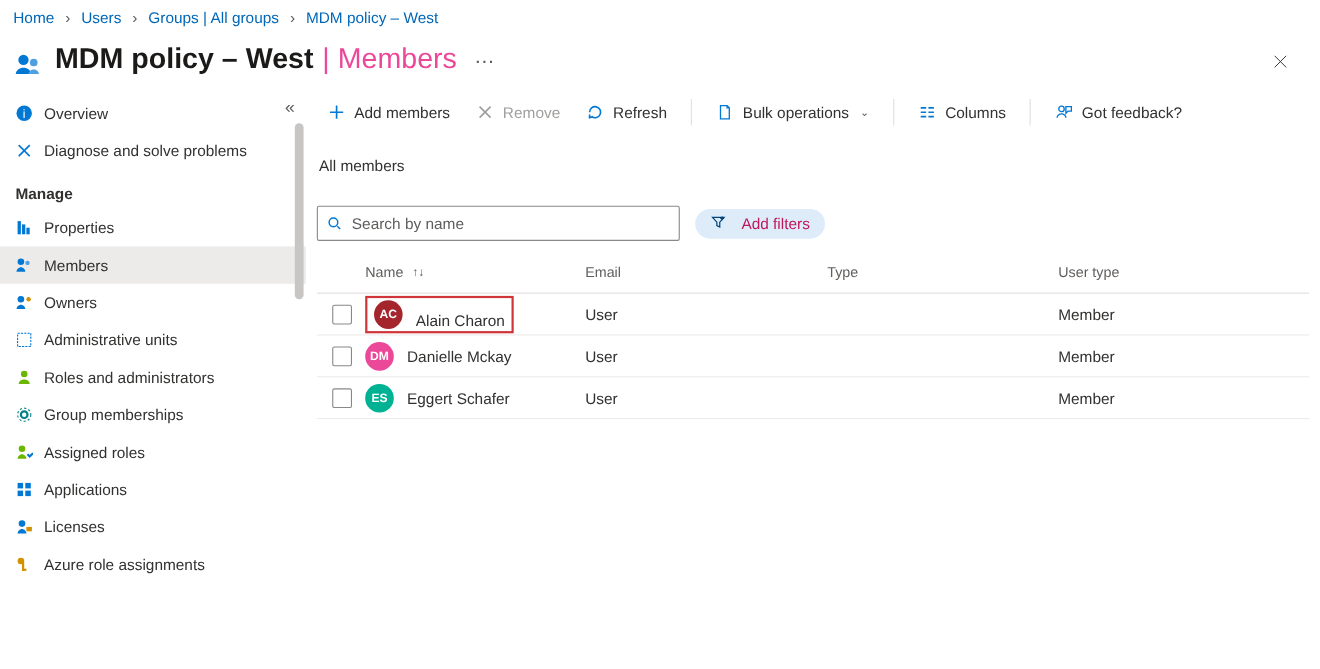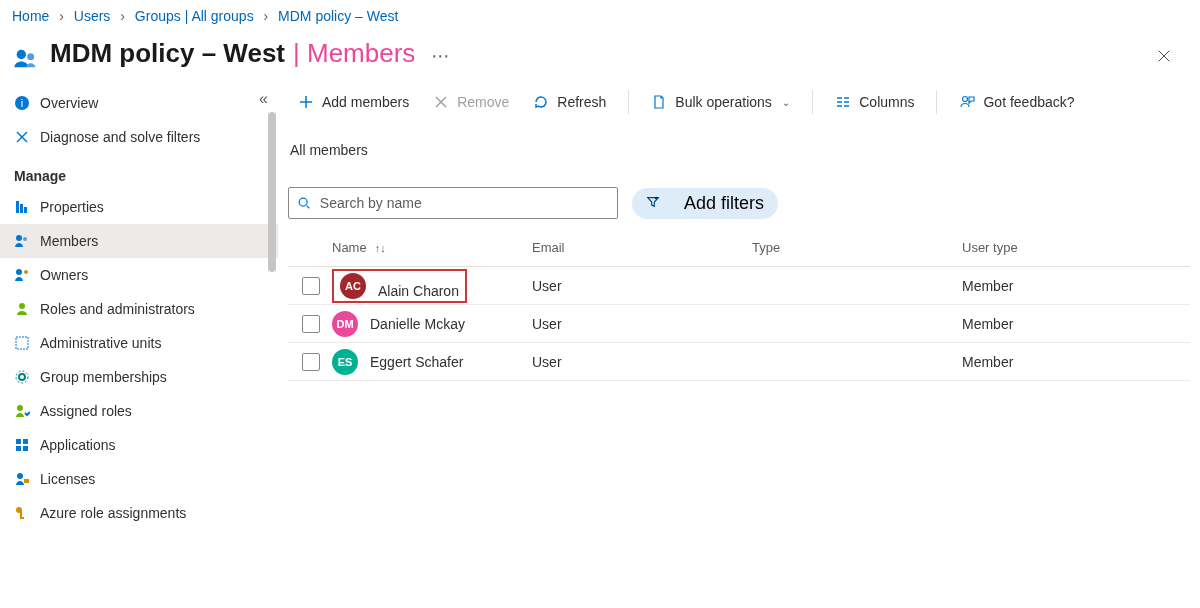--- a/index.html
+++ b/index.html
@@ -46,21 +46,21 @@
   
   .tabs { display: flex; gap: 28px; margin-top: 10px; border-bottom: 1px solid transparent; }
   .tab { padding: 6px 2px 10px 2px; cursor: pointer; color: #323130; }
   .tab.active { font-weight: 600; border-bottom: 3px solid #0067b8; }
 
   
   .filter-row { display: flex; align-items: center; gap: 14px; margin: 18px 0 10px 0; }
   .searchbox { display: flex; align-items: center; gap: 8px; border: 1px solid #8a8886; border-radius: 2px; width: 330px; height: 32px; padding: 0 8px; }
   .searchbox input { border: none; outline: none; width: 100%; font-size: 14px; color: #323130; }
   .searchbox input::placeholder { color: #605e5c; }
-  .filter-pill { display: inline-flex; align-items: center; gap: 24px; background: #deecf9; color: #000000; border-radius: 16px; padding: 5px 14px; font-size: 18px; cursor: pointer; }
+  .filter-pill { display: inline-flex; align-items: center; gap: 14px; background: #deecf9; color: #be185d; border-radius: 16px; padding: 5px 14px; font-size: 14px; cursor: pointer; }
 
   
   .table-wrap { margin-top: 6px; }
   .thead, .trow { display: grid; grid-template-columns: 40px 200px 220px 210px 210px; align-items: center; height: 38px; }
   .thead { color: #605e5c; font-size: 13px; border-bottom: 1px solid #e1dfdd; }
   .th { display: flex; align-items: center; gap: 8px; padding-left: 4px; }
   .th.sortable .sort-icon { color: #605e5c; font-size: 11px; }
   .trow { border-bottom: 1px solid #edebe9; }
   .trow .cell { padding-left: 4px; }
   .checkbox { width: 18px; height: 18px; border: 1px solid #8a8886; border-radius: 2px; margin-left: 10px; cursor: pointer; }
@@ -128,21 +128,21 @@
           </span>
         <span>Overview</span>
       </div>
       <div class="side-item">
         <span class="icon">
             <svg width="16" height="16" viewBox="0 0 16 16" stroke="#0078d4" stroke-width="1.5" fill="none">
               <line x1="3" y1="3" x2="13" y2="13"></line>
               <line x1="13" y1="3" x2="3" y2="13"></line>
             </svg>
           </span>
-        <span>Diagnose and solve filters</span>
+        <span>Diagnose and solve problems</span>
       </div>
 
       <div class="side-section">Manage</div>
 
       <div class="side-item">
         <span class="icon">
             <svg width="16" height="16" viewBox="0 0 16 16">
               <rect x="2" y="2" width="3" height="12" fill="#0078d4"></rect>
               <rect x="6" y="5" width="3" height="9" fill="#0078d4"></rect>
               <rect x="10" y="8" width="3" height="6" fill="#0078d4"></rect>
@@ -165,34 +165,34 @@
             <svg width="16" height="16" viewBox="0 0 16 16" fill="#0078d4">
               <circle cx="5" cy="5" r="3"></circle>
               <path d="M1 14c0-2 2-4 4-4s4 2 4 4z"></path>
               <circle cx="12" cy="5" r="2" fill="#d29200"></circle>
             </svg>
           </span>
         <span>Owners</span>
       </div>
       <div class="side-item">
         <span class="icon">
+            <svg width="16" height="16" viewBox="0 0 16 16">
+              <rect x="2" y="2" width="12" height="12" fill="none" stroke="#0078d4" stroke-dasharray="2 1"></rect>
+            </svg>
+          </span>
+        <span>Administrative units</span>
+      </div>
+      <div class="side-item">
+        <span class="icon">
             <svg width="16" height="16" viewBox="0 0 16 16" fill="#6bb700">
               <circle cx="8" cy="5" r="3"></circle>
               <path d="M3 14c0-2 2-4 5-4s5 2 5 4z"></path>
             </svg>
           </span>
         <span>Roles and administrators</span>
-      </div>
-      <div class="side-item">
-        <span class="icon">
-            <svg width="16" height="16" viewBox="0 0 16 16">
-              <rect x="2" y="2" width="12" height="12" fill="none" stroke="#0078d4" stroke-dasharray="2 1"></rect>
-            </svg>
-          </span>
-        <span>Administrative units</span>
       </div>
       <div class="side-item">
         <span class="icon">
             <svg width="16" height="16" viewBox="0 0 16 16" fill="#038387">
               <circle cx="8" cy="8" r="3" fill="none" stroke="#038387" stroke-width="2"></circle>
               <circle cx="8" cy="8" r="6" fill="none" stroke="#038387" stroke-width="1" stroke-dasharray="2 2"></circle>
             </svg>
           </span>
         <span>Group memberships</span>
       </div>

